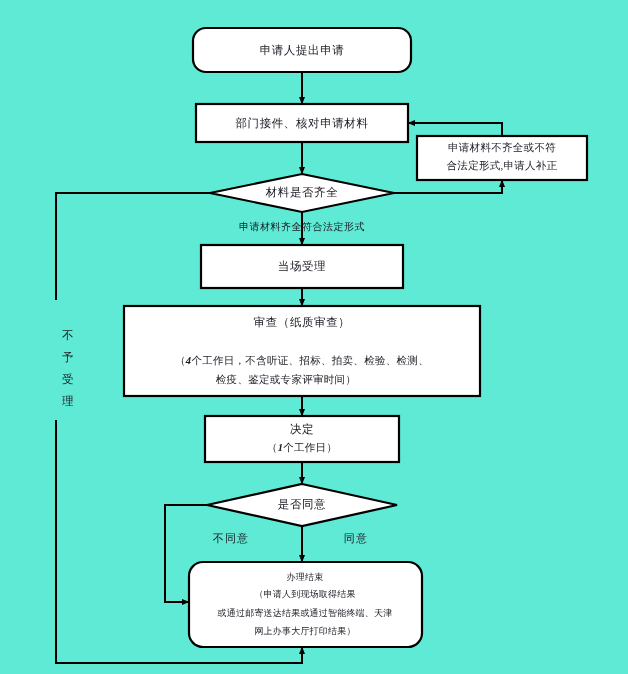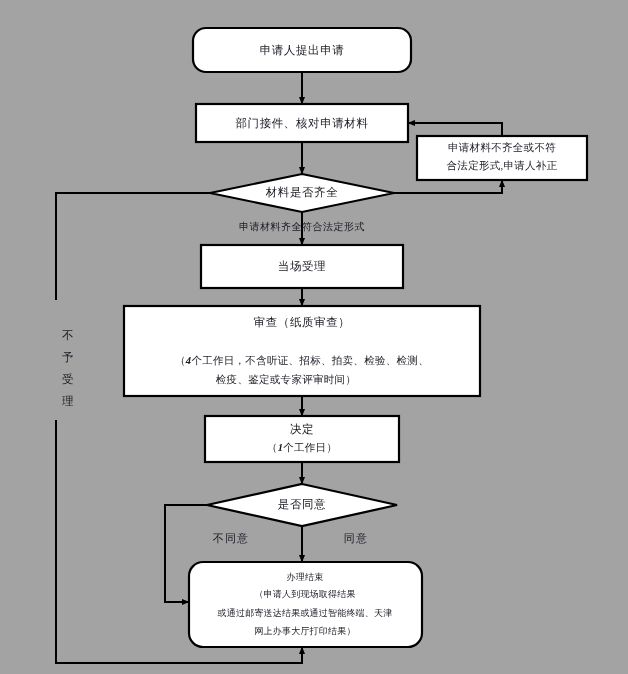--- a/index.html
+++ b/index.html
@@ -7,21 +7,21 @@
     padding: 0;
     background: #ffffff;
   }
   body {
     font-family: "Liberation Serif", "DejaVu Serif", serif;
   }
   #flowchart-root {
     position: relative;
     width: 628px;
     height: 674px;
-    background: #a3a3a3;
+    background: #5eead4;
     overflow: hidden;
   }
   svg#flow-svg {
     display: block;
     width: 628px;
     height: 674px;
   }
   .node-shape {
     fill: #ffffff;
     stroke: #000000;

